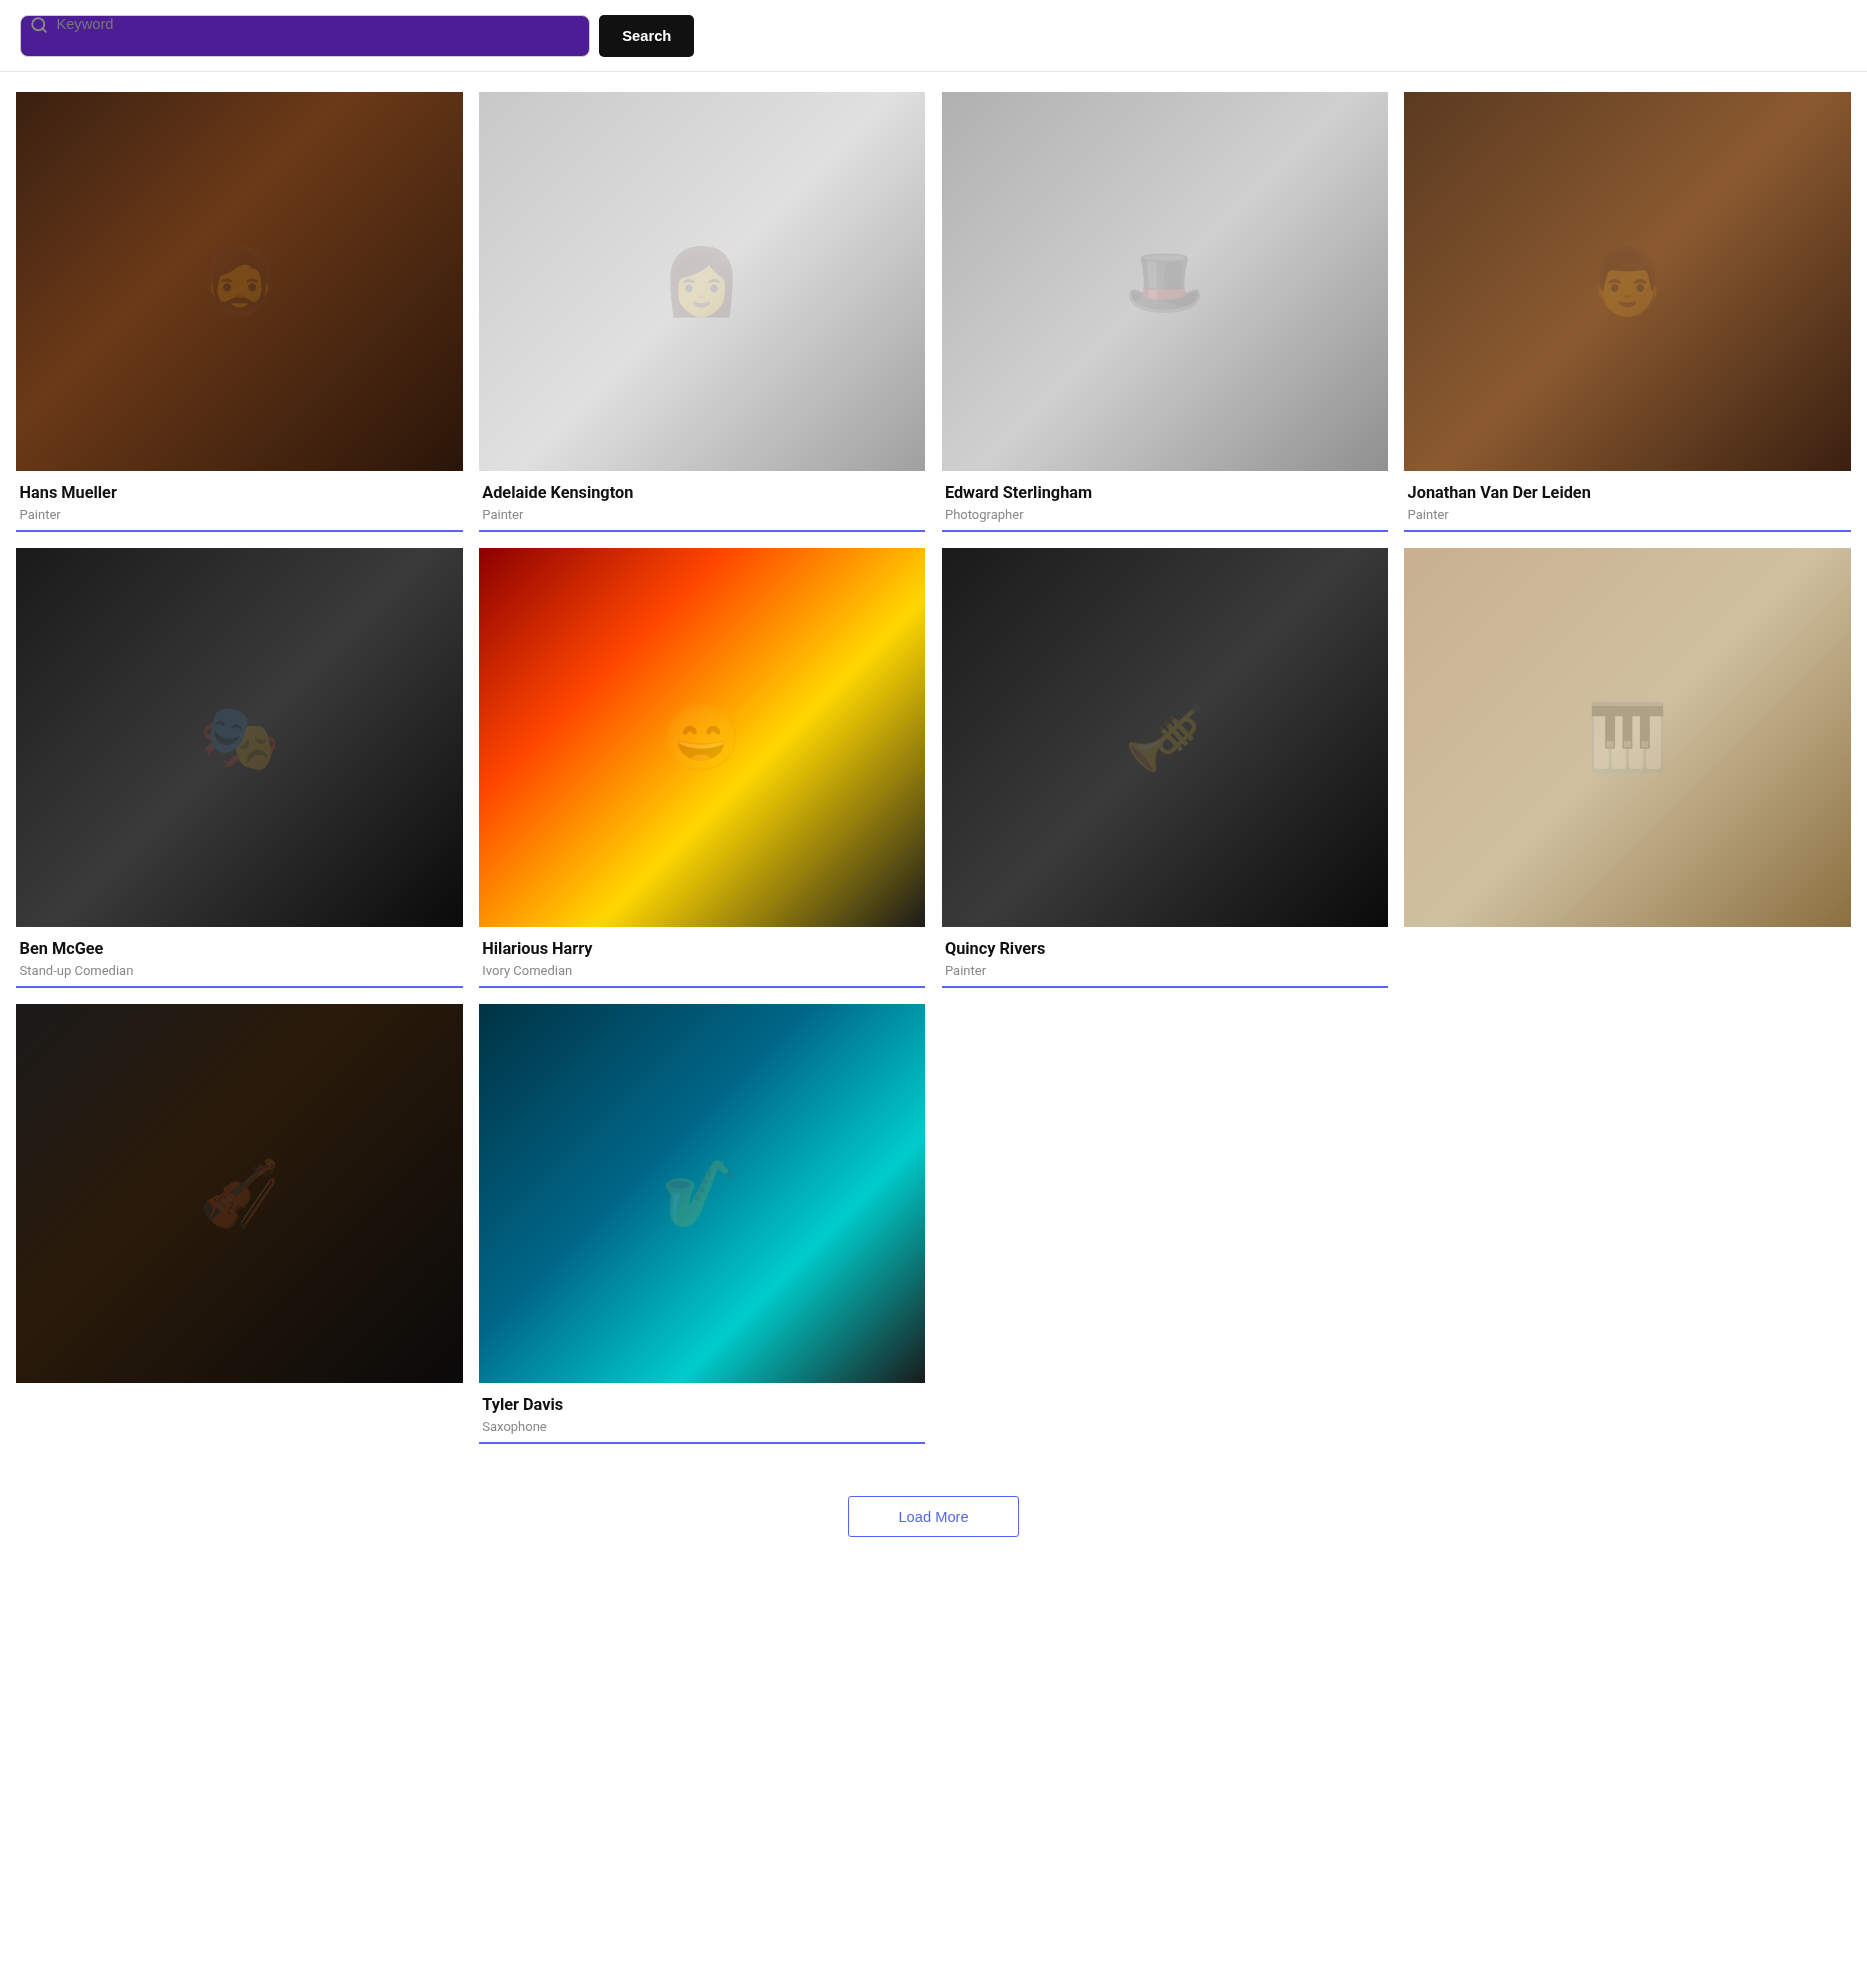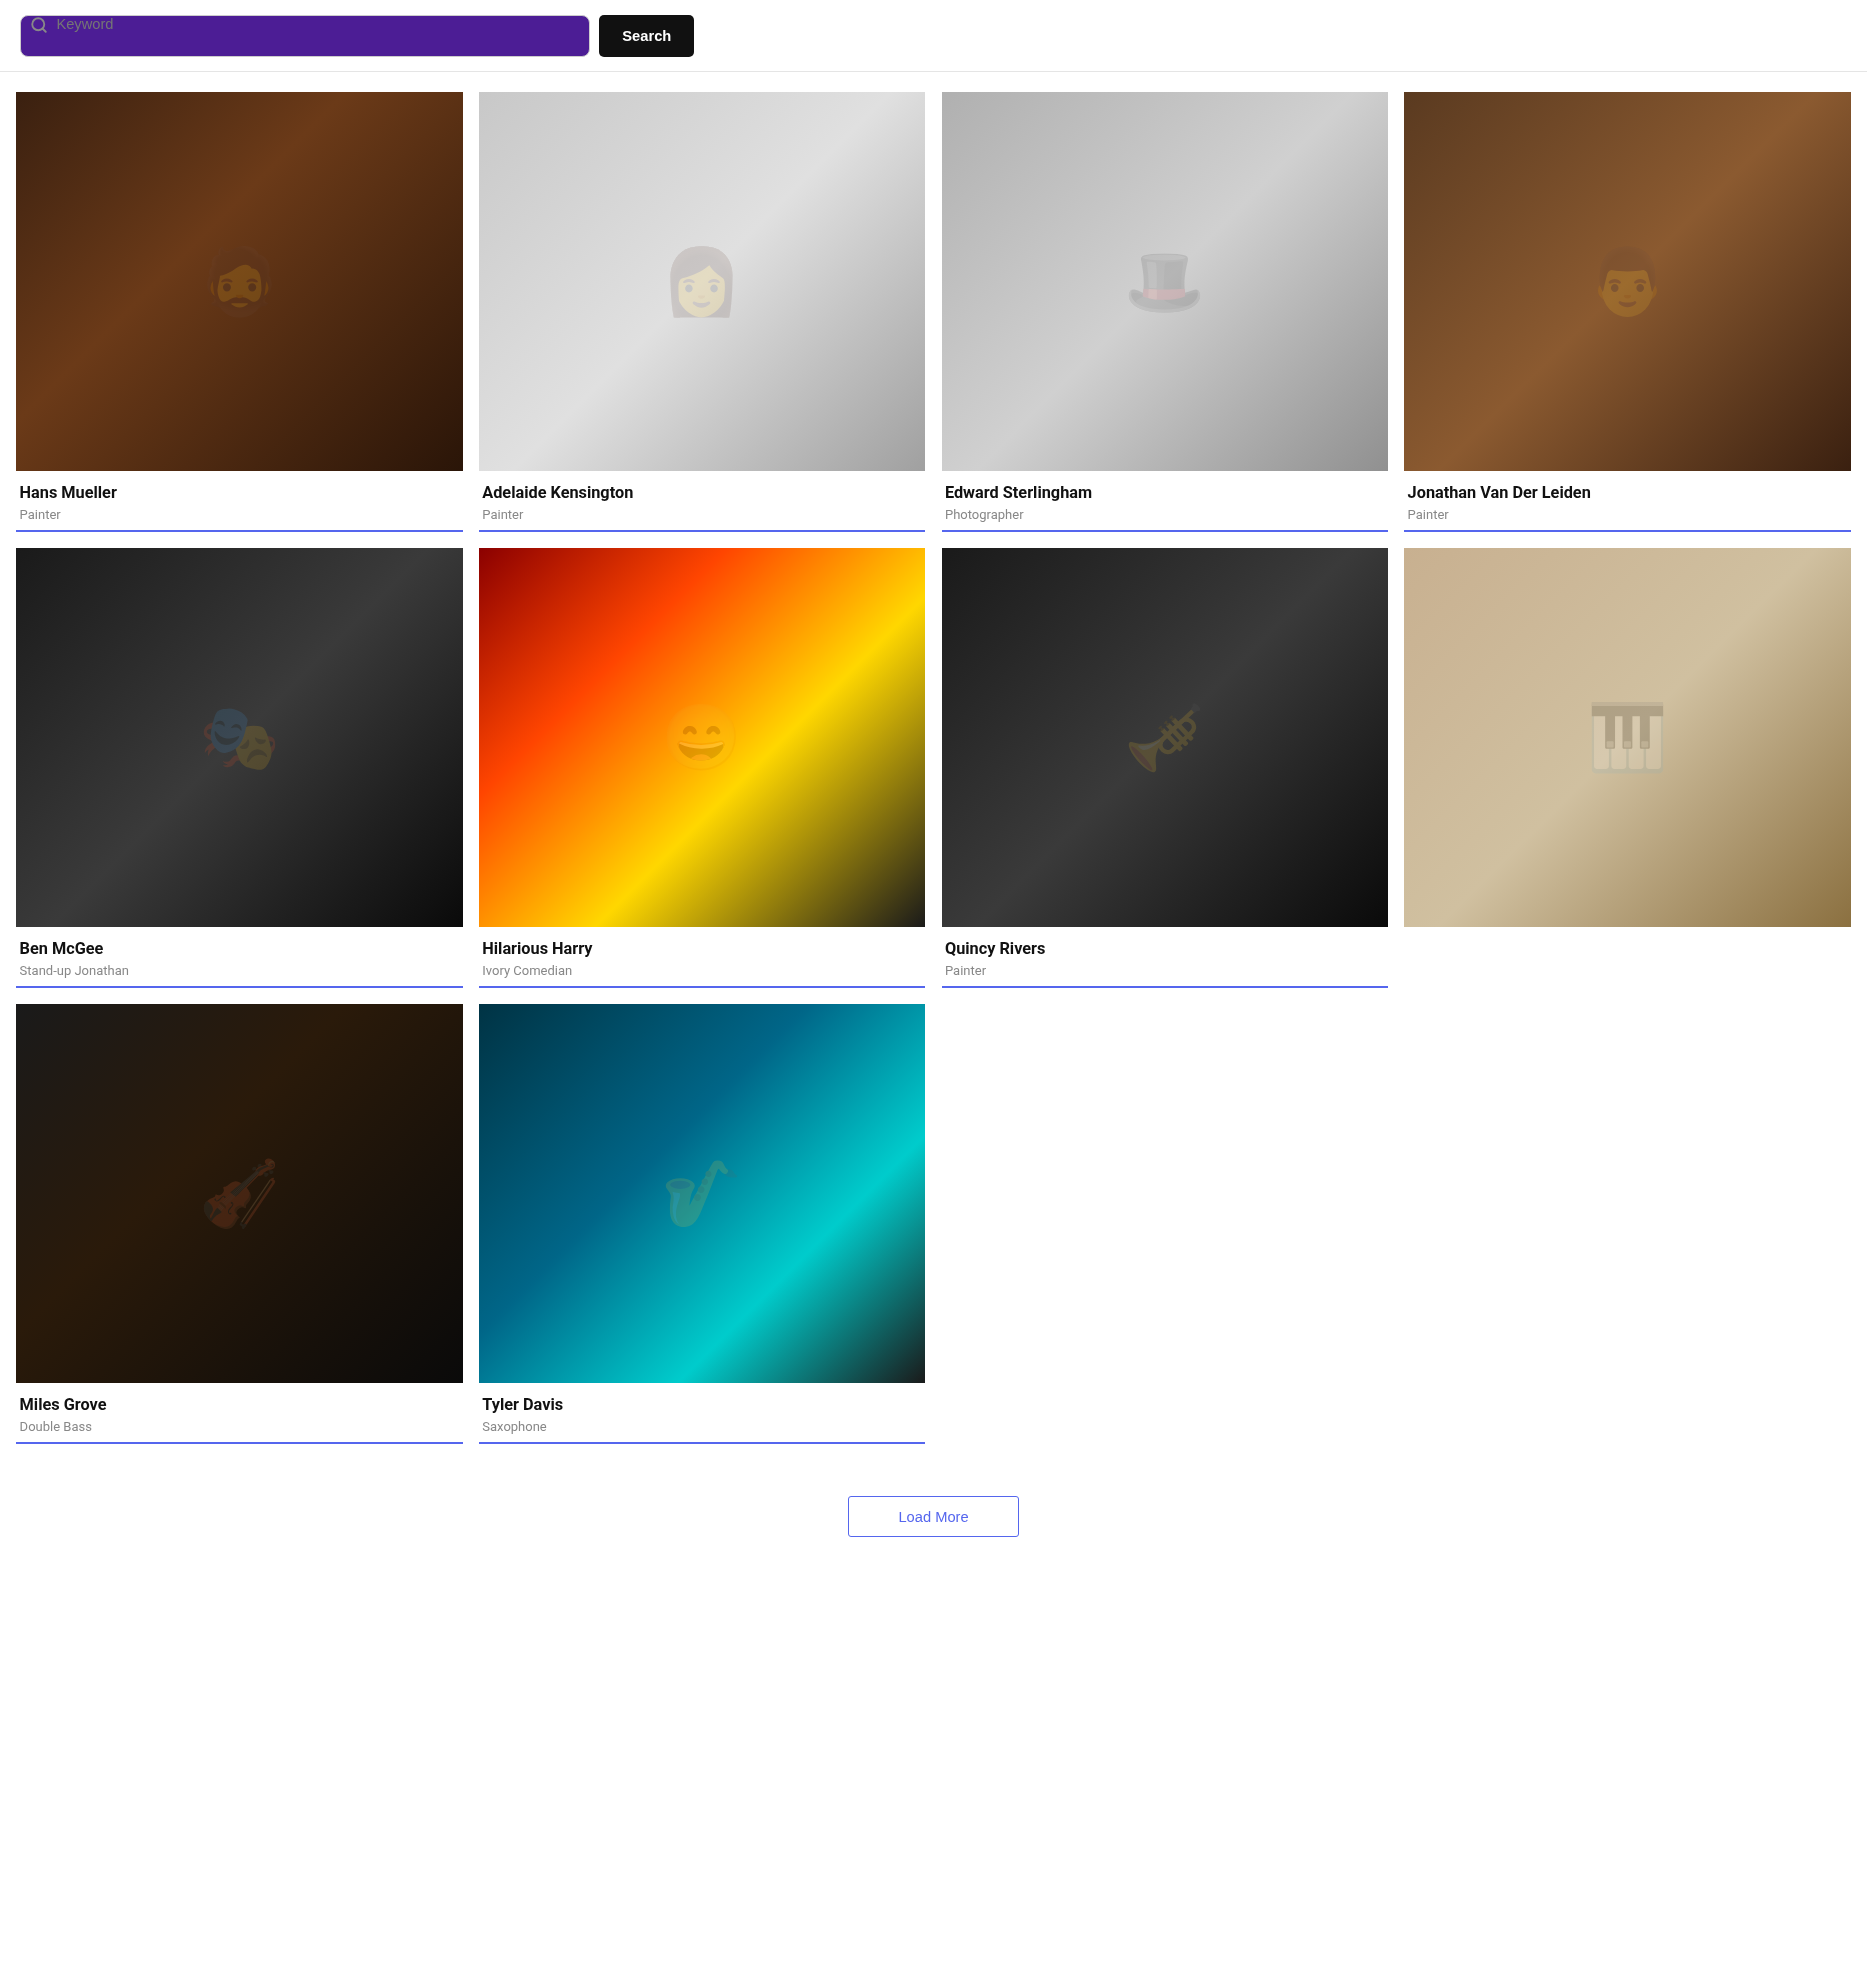--- a/index.html
+++ b/index.html
@@ -196,21 +196,21 @@
         <div class="card-name">Jonathan Van Der Leiden</div>
         <div class="card-role">Painter</div>
       </div>
     </div>
     <div class="card">
       <div class="card-img-placeholder img-ben">
         <div class="figure-overlay">🎭</div>
       </div>
       <div class="card-body">
         <div class="card-name">Ben McGee</div>
-        <div class="card-role">Stand-up Jonathan</div>
+        <div class="card-role">Stand-up Comedian</div>
       </div>
     </div>
     <div class="card">
       <div class="card-img-placeholder img-harry">
         <div class="figure-overlay">😄</div>
       </div>
       <div class="card-body">
         <div class="card-name">Hilarious Harry</div>
         <div class="card-role">Ivory Comedian</div>
       </div>
@@ -225,24 +225,20 @@
       </div>
     </div>
     <div class="card">
       <div class="card-img-placeholder img-jackson">
         <div class="figure-overlay">🎹</div>
       </div>
     </div>
     <div class="card">
       <div class="card-img-placeholder img-miles">
         <div class="figure-overlay">🎻</div>
-      </div>
-      <div class="card-body">
-        <div class="card-name">Miles Grove</div>
-        <div class="card-role">Double Bass</div>
       </div>
     </div>
     <div class="card">
       <div class="card-img-placeholder img-tyler">
         <div class="figure-overlay">🎷</div>
       </div>
       <div class="card-body">
         <div class="card-name">Tyler Davis</div>
         <div class="card-role">Saxophone</div>
       </div>

